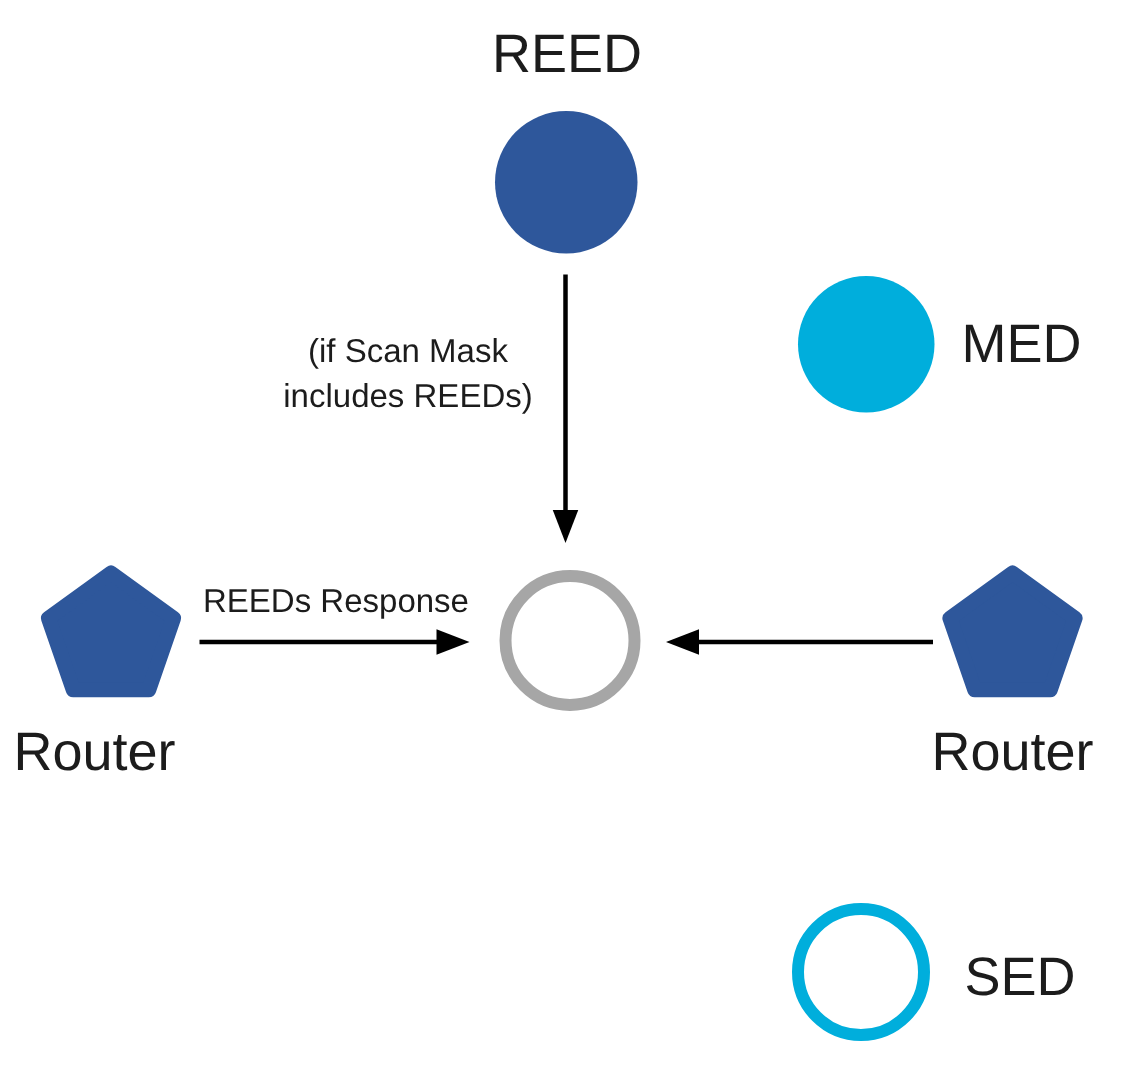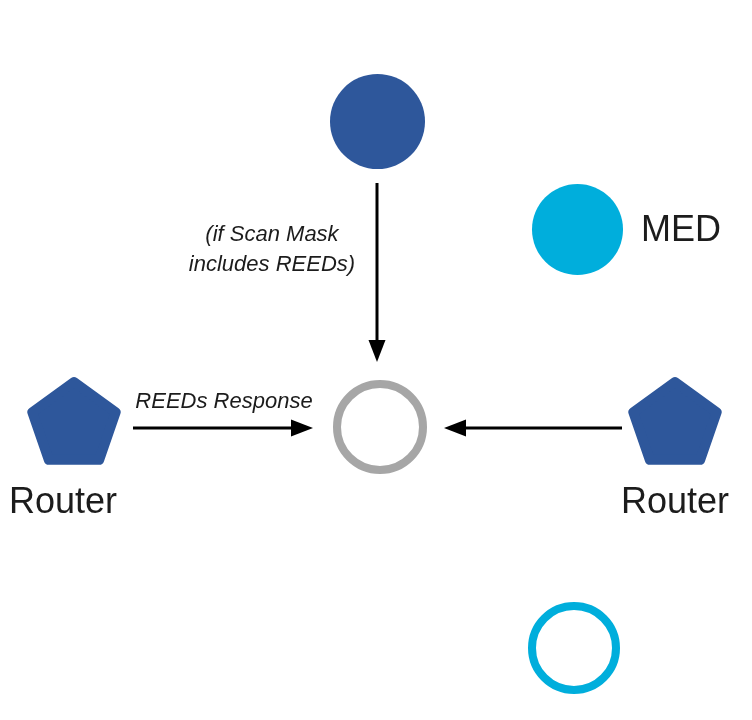--- a/index.html
+++ b/index.html
@@ -24,21 +24,20 @@
     position: absolute;
     font-size: 36px;
     line-height: 1;
     color: var(--color-text);
     white-space: nowrap;
   }
   .centered { transform: translateX(-50%); }
   .annotation {
     position: absolute;
     font-size: 22px;
-    font-style: italic;
     color: var(--color-text);
     line-height: 30px;
     text-align: center;
     white-space: normal;
   }
   .circle {
     position: absolute;
     border-radius: 50%;
   }
   .circle.reed {
@@ -104,20 +103,22 @@
 
     <line class="arrow-line" x1="622" y1="428" x2="464" y2="428"></line>
     <polygon class="arrow-head" points="444,428 466,419.5 466,436.5"></polygon>
   </svg>
 
   <div class="circle reed"></div>
   <div class="circle med"></div>
   <div class="circle center-node"></div>
   <div class="circle sed"></div>
 
+  <div class="node-label centered label-reed">REED</div>
   <div class="node-label label-med">MED</div>
   <div class="node-label centered label-router-left">Router</div>
   <div class="node-label centered label-router-right">Router</div>
+  <div class="node-label label-sed">SED</div>
 
   <div class="annotation note-scan-mask">(if Scan Mask includes REEDs)</div>
   <div class="annotation note-parent-response">REEDs Response</div>
 
 </div>
 
 </body></html>

